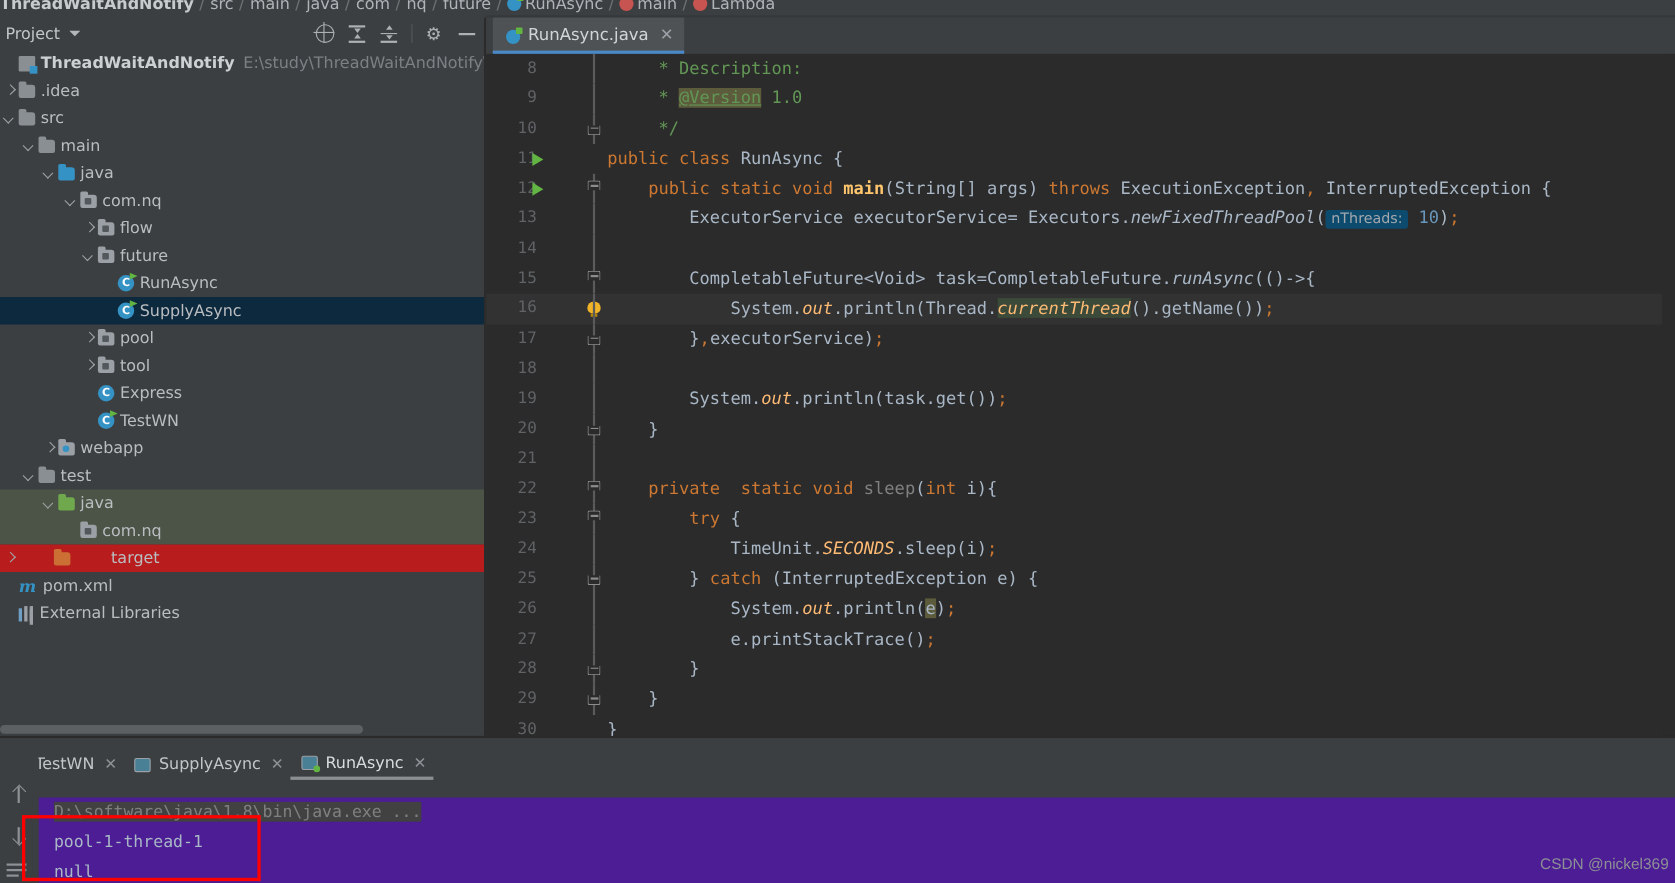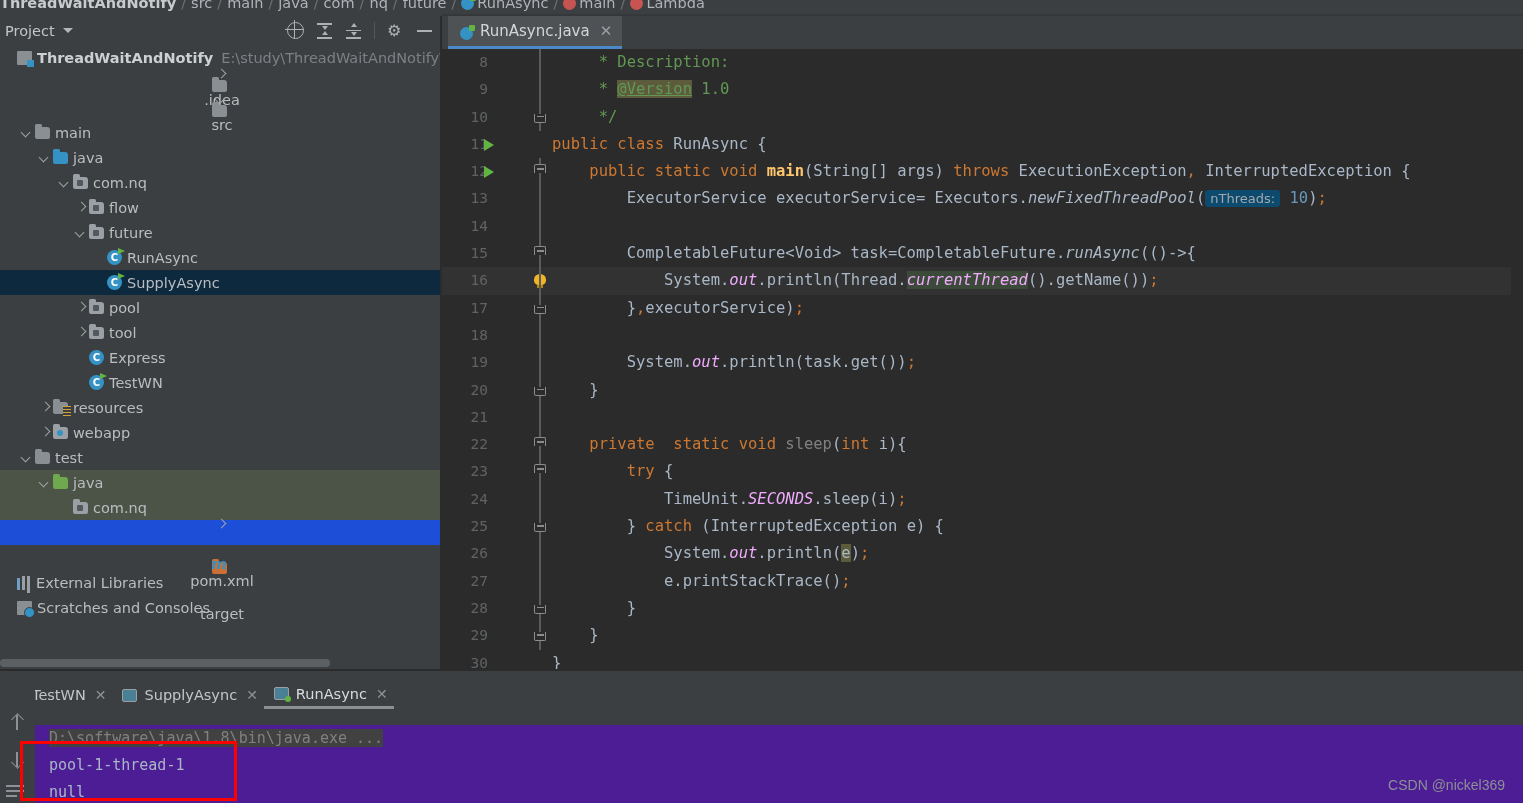--- a/index.html
+++ b/index.html
@@ -141,24 +141,24 @@
   .libs::after{content:"";position:absolute;left:5px;top:0px;width:3px;height:14px;background:#9aa0a5;
     box-shadow: 5px 3px 0 0 #9aa0a5, 5px 0 0 0 #9aa0a5;}
   .scr { width: 15px; height: 14px; margin-right: 5px; flex:none; position:relative; background:#8a8f94; border-radius:1px;}
   .scr::after{content:"";position:absolute;right:-3px;bottom:-3px;width:9px;height:9px;border-radius:50%;background:#3592c4;
     border:1.5px solid #3c3f41;}
   .lbl { }
   .sub { color: #7c8084; margin-left: 8px; }
   .bold { font-weight: bold; color: #ccd0d3; }
   .row.selected { background: #0d293e; }
   .row.srcgreen { background: #4b5447; }
-  .row.srcorange { background: #1d4ed8; gap: 32px; }
-
-  
-  .i0 { padding-left: 4px; }  .i1 { padding-left: 4px; flex-direction: column; }
+  .row.srcorange { background: #b91c1c; gap: 32px; }
+
+  
+  .i0 { padding-left: 4px; }  .i1 { padding-left: 4px; }
   .i2 { padding-left: 22px; } .i3 { padding-left: 40px; }
   .i4 { padding-left: 60px; } .i5 { padding-left: 76px; }
   .i6 { padding-left: 94px; }
 
   
   #proj-scroll { position:absolute; left:0; top:656px; width:440px; height:13px; background:#3c3f41;}
   #proj-scroll .thumb { position:absolute; left:0; top:3px; width:330px; height:8px; background:#5c6063; border-radius:4px;}
 
   
   #vsplit { position:absolute; left:440px; top:16px; width:2px; height:653px; background:#2b2b2b;}
@@ -207,21 +207,21 @@
     border:1.5px solid #8c8c8c; border-top:none; border-radius:0 0 2px 2px; background:#2b2b2b;
   }
   .fopen::after{content:"";position:absolute;left:1.5px;top:2px;width:7px;height:1.5px;background:#8c8c8c;}
 
   
   .kw  { color:#cc7832; }
   .txt { color:#a9b7c6;margin-top:28px; }
   .cmt { color:#629755; }
   .cmt-hl { background:#5c5c3d; text-decoration:underline; }
   .num { color:#6897bb; }
-  .stat{ color:#f0abfc; font-style:italic; }
+  .stat{ color:#fdba74; font-style:italic; }
   .mtd { color:#a9b7c6; font-style:italic; }
   .bld { color:#ffc66d; font-weight:bold; }
   .gry { color:#808080; }
   .semi{ color:#cc7832; }
   .hint{ background:#0c4a6e; color:#a3a8ad; font-family:"DejaVu Sans",sans-serif; font-size:13px;
          padding:1px 5px; border-radius:3px; font-style:normal;}
   .sel { background:#3c4a3a; }
   .caretbg { background:#5c5c3d; }
 
   
@@ -268,21 +268,21 @@
   .cg-wrap { position:absolute; left:6px; bottom:4px; width:20px; height:16px; }
   .cg-wrap::before{content:"";position:absolute;left:0;top:2px;width:18px;height:2px;background:#8e9296;
     box-shadow:0 5px 0 0 #8e9296;}
   .cg-wrap::after{content:"";position:absolute;left:0;top:12px;width:11px;height:2px;background:#8e9296;}
 
   #redbox {
     position:absolute; left:20px; top:741px; width:217px; height:60px;
     border:3px solid #ff0000; pointer-events:none;
   }
   #watermark {
-    position:absolute; right:18px; bottom:10px; color:#8d9095; font-size:14px;
+    position:absolute; right:6px; bottom:10px; color:#8d9095; font-size:14px;
     font-family:"Liberation Sans", sans-serif;
   }
 
   
   #toptabshadow { position:absolute; left:442px; top:14px; width:1081px; height:2px; background:#35383a;}
 </style>
 </head>
 <body>
 
 <div id="breadcrumb">
@@ -382,25 +382,20 @@
       <span class="cls"></span>
       <span class="lbl">Express</span>
     </div>
     <div class="row i5">
       <span class="arw"></span>
       <span class="cls runnable"></span>
       <span class="lbl">TestWN</span>
     </div>
     <div class="row i3">
       <span class="arw right"></span>
-      <span class="fold res"></span>
-      <span class="lbl">resources</span>
-    </div>
-    <div class="row i3">
-      <span class="arw right"></span>
       <span class="fold pkg webapp"></span>
       <span class="lbl">webapp</span>
     </div>
     <div class="row i2">
       <span class="arw down"></span>
       <span class="fold"></span>
       <span class="lbl">test</span>
     </div>
     <div class="row i3 srcgreen">
       <span class="arw down"></span>
@@ -419,25 +414,20 @@
     </div>
     <div class="row i1">
       <span class="arw"></span>
       <span class="mvn">m</span>
       <span class="lbl">pom.xml</span>
     </div>
     <div class="row i0">
       <span class="arw"></span>
       <span class="libs"></span>
       <span class="lbl">External Libraries</span>
-    </div>
-    <div class="row i0">
-      <span class="arw"></span>
-      <span class="scr"></span>
-      <span class="lbl">Scratches and Consoles</span>
     </div>
   </div>
 <div id="proj-scroll">
   <div class="thumb"></div>
 </div>
 <div id="vsplit"></div>
 
 <div id="toptabshadow"></div>
 <div id="tabbar">
   <div id="tab-runasync">

